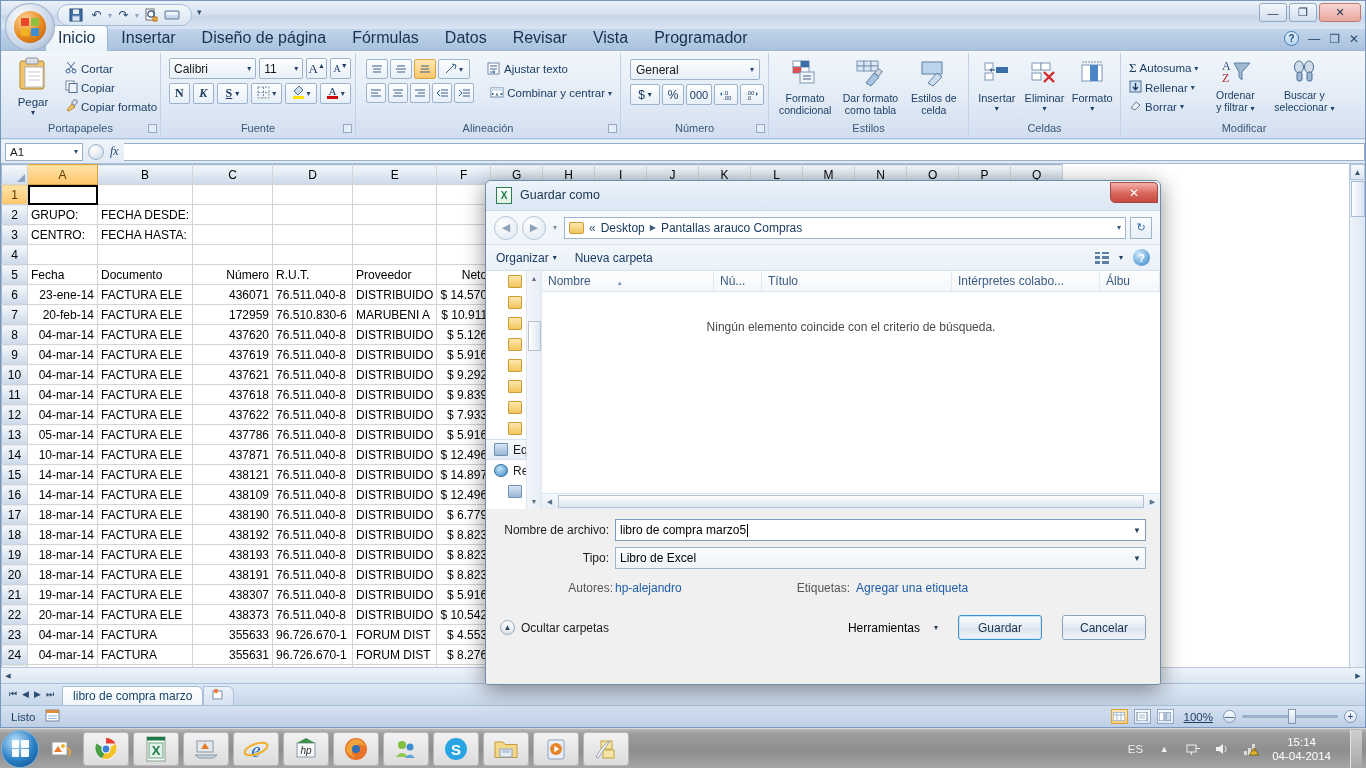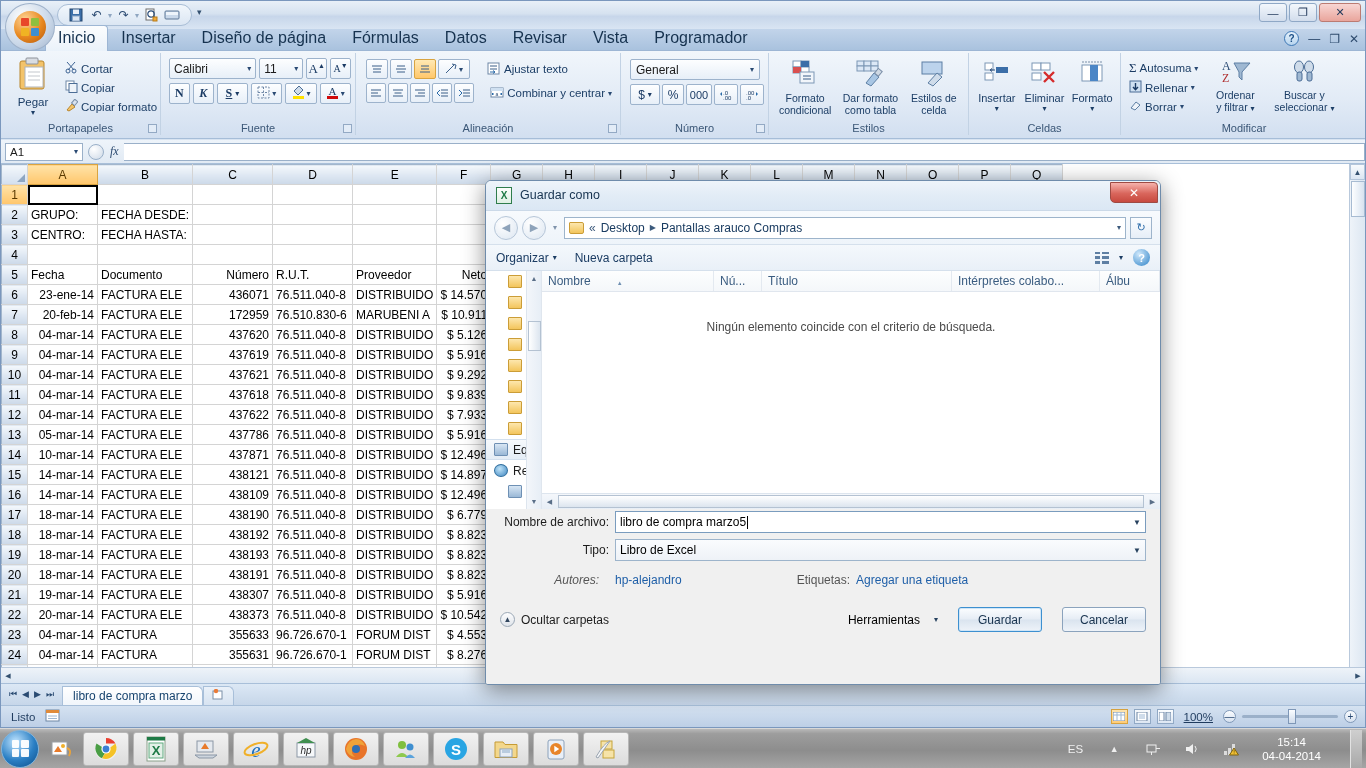--- a/index.html
+++ b/index.html
@@ -330,21 +330,21 @@
     border:1px solid #7fb4dd; display:flex;align-items:center;justify-content:center;
   }
   #startorb .flag{ width:17px;height:17px;display:grid;grid-template-columns:1fr 1fr;grid-template-rows:1fr 1fr;gap:1.5px;}
   #startorb .flag i{ background:#fff; border-radius:1px; opacity:.95;}
   .tbtn{
     width:46px;height:34px;margin-left:4px; border:1px solid #b7b7b7; border-radius:3px;
     background:linear-gradient(to bottom,#f2f2f2,#dcdcdc);
     display:flex;align-items:center;justify-content:center;
   }
   .tbtn.pin{ border:none; background:transparent; width:36px; }
-  #tray{ margin-left:auto; display:flex; align-items:center; gap:23px; padding-right:4px; color:#f0f0f0; font-size:11.5px;}
+  #tray{ margin-left:auto; display:flex; align-items:center; gap:13px; padding-right:4px; color:#f0f0f0; font-size:11.5px;}
   #clock{ text-align:center; line-height:14px; font-size:11.5px; color:#fff;}
   #showdesktop{ width:12px;height:38px;margin-left:6px;
     background:linear-gradient(to bottom,#cfcfcf,#a8a8a8); border-left:1px solid #e2e2e2;}
   .trayicon{ width:16px;height:16px; display:flex;align-items:center;justify-content:center; font-size:12px; color:#efefef;}
 </style>
 </head>
 <body>
 
 <div id="excel-window">
 
@@ -1484,37 +1484,37 @@
       <div id="empty-msg">Ningún elemento coincide con el criterio de búsqueda.</div>
       <div id="file-hscroll">
         <div class="sa">◀</div>
         <div id="fh-thumb"></div>
         <div class="sa">▶</div>
       </div>
     </div>
   </div>
 
   <div id="dlg-footer">
-    <div class="frow" style="padding-top:2px;">
+    <div class="frow" style="padding-top:10px;">
       <div class="flabel">Nombre de archivo:</div>
       <div class="finput">
         <span>libro de compra marzo5</span>
         <span class="caret"></span>
         <span class="cv">▼</span>
       </div>
     </div>
     <div class="frow" style="padding-top:6px;">
       <div class="flabel">Tipo:</div>
       <div class="finput combo">
         <span>Libro de Excel</span>
         <span class="cv">▼</span>
       </div>
     </div>
     <div id="meta-row" style="padding-top:12px;">
-      <div style="width:115px;text-align:right;padding-right:16px;font-style:italic;" class="mk">Autores:</div>
+      <div style="width:115px;text-align:right;padding-right:2px;" class="mk">Autores:</div>
       <div class="mv">hp-alejandro</div>
       <div class="mk" style="margin-left:115px;">Etiquetas:</div>
       <div class="mv" style="margin-left:6px;">Agregar una etiqueta</div>
     </div>
     <div id="btn-row" style="padding-top:20px;">
       <div id="hide-folders">
         <span class="upcircle">▲</span>
         <span>Ocultar carpetas</span>
       </div>
       <div id="tools-btn">

